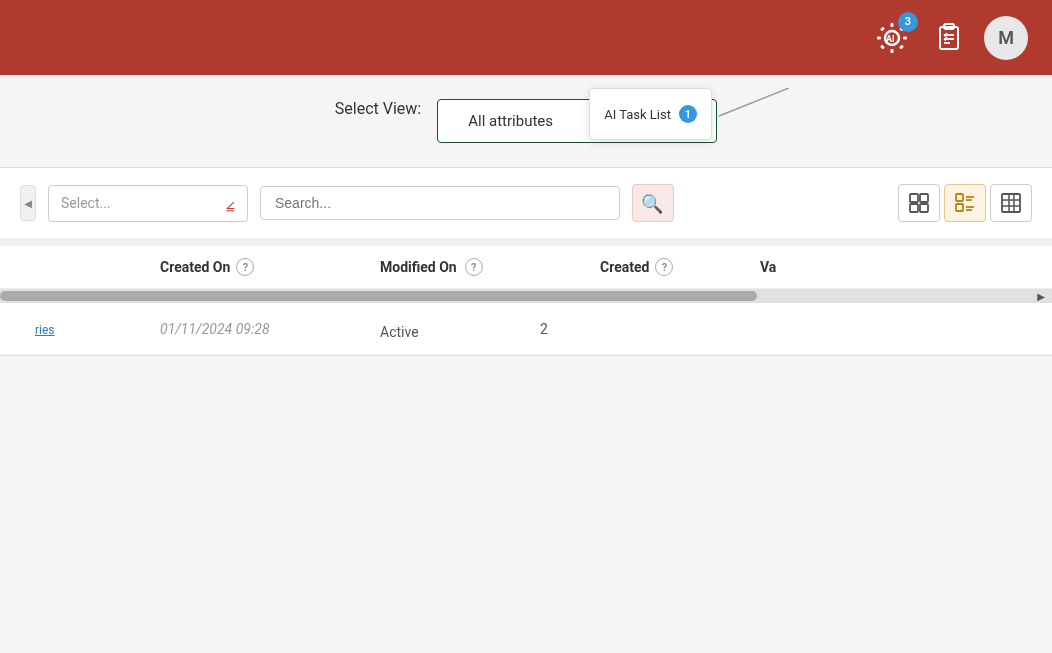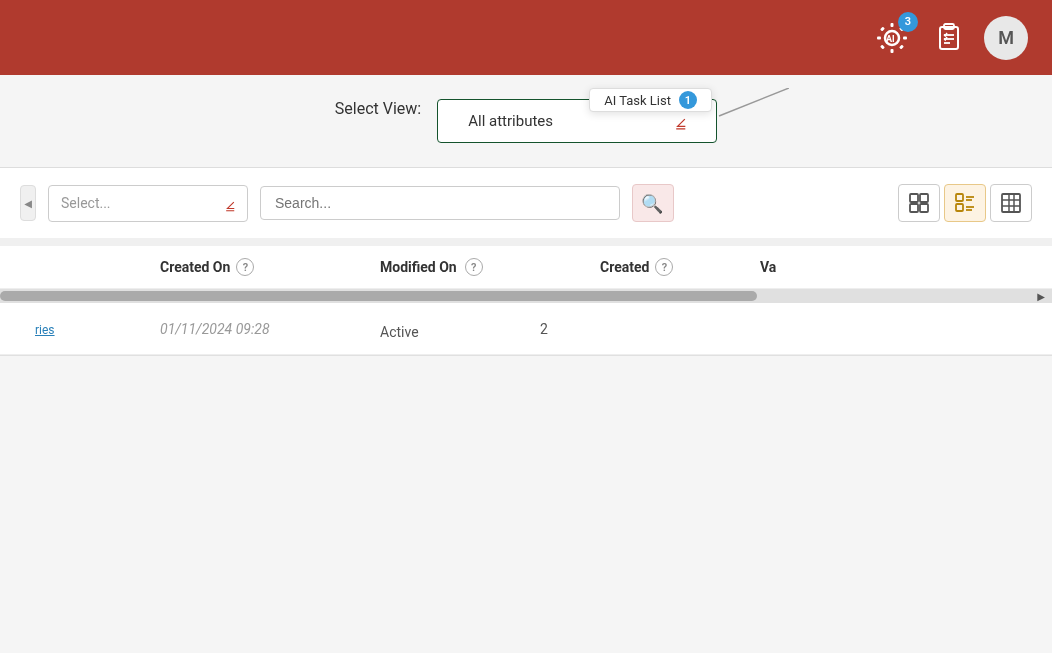--- a/index.html
+++ b/index.html
@@ -99,21 +99,21 @@
     }
 
     
     .ai-popup {
       position: absolute;
       top: 88px;
       right: 340px;
       background: white;
       border: 1px solid #ddd;
       border-radius: 4px;
-      padding: 2px 14px;
+      padding: 16px 14px;
       font-size: 13px;
       color: #333;
       display: flex;
       align-items: center;
       gap: 8px;
       box-shadow: 0 2px 8px rgba(0,0,0,0.12);
       white-space: nowrap;
       z-index: 10;
     }
 

